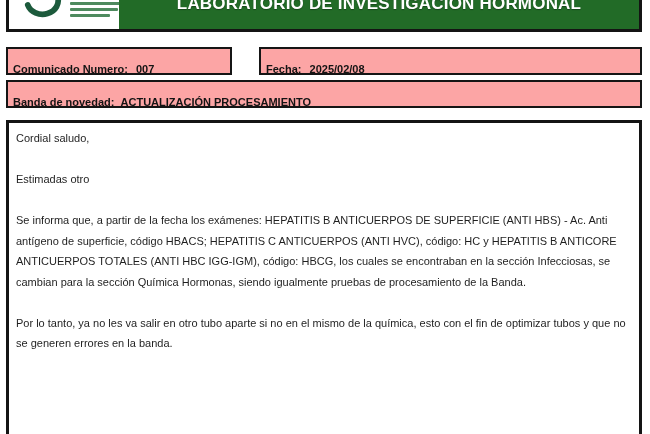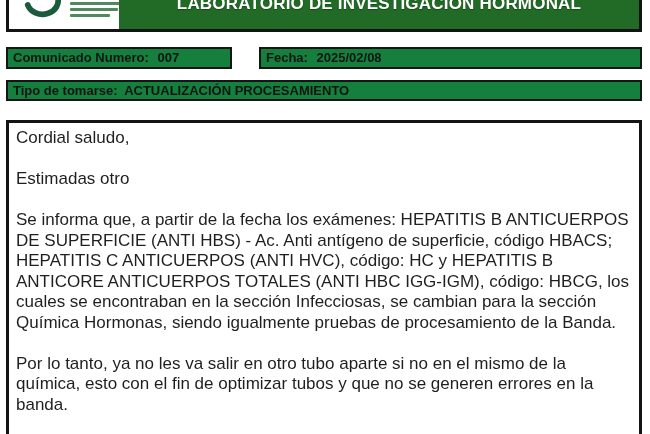--- a/index.html
+++ b/index.html
@@ -64,27 +64,27 @@
   
   .info-row {
     position: absolute;
     left: 6px;
     top: 47px;
     width: 636px;
     height: 22px;
     display: flex;
   }
   .cell {
-    background: #15803d;
+    background: #fca5a5;
     border: 2px solid #151515;
-    font-size: 13px;
+    font-size: 11px;
     font-weight: 700;
     color: #141414;
     line-height: 17px;
-    padding: 0 5px;
+    padding: 12px 5px;
     white-space: nowrap;
     overflow: hidden;
   }
   .cell .val { margin-left: 5px; }
   .cell-comunicado { width: 226px; flex: none; }
   .cell-fecha { flex: 1; margin-left: 27px; }
 
   .novelty-row {
     position: absolute;
     left: 6px;
@@ -99,21 +99,21 @@
     position: absolute;
     left: 6px;
     top: 120px;
     width: 636px;
     height: 340px;
     border: 3px solid #141414;
     background: #ffffff;
     padding: 5px 7px;
   }
   .body-box p {
-    font-size: 17px;
+    font-size: 11px;
     line-height: 20.5px;
     color: #1f1f1f;
     margin-bottom: 20.5px;
   }
 </style>
 </head>
 <body>
 
 <div class="screen">
 
@@ -139,21 +139,21 @@
       <span>Comunicado Numero:</span>
       <span class="val">007</span>
     </div>
     <div class="cell cell-fecha">
       <span>Fecha:</span>
       <span class="val">2025/02/08</span>
     </div>
   </div>
 
   <div class="cell novelty-row">
-    <span>Tipo de tomarse:</span>
+    <span>Banda de novedad:</span>
     <span class="val">ACTUALIZACIÓN PROCESAMIENTO</span>
   </div>
 
   <div class="body-box">
     <p>Cordial saludo,</p>
     <p>Estimadas otro</p>
     <p>Se informa que, a partir de la fecha los exámenes: HEPATITIS B ANTICUERPOS DE SUPERFICIE (ANTI HBS) - Ac. Anti antígeno de superficie, código HBACS; HEPATITIS C ANTICUERPOS (ANTI HVC), código: HC y HEPATITIS B ANTICORE ANTICUERPOS TOTALES (ANTI HBC IGG-IGM), código: HBCG, los cuales se encontraban en la sección Infecciosas, se cambian para la sección Química Hormonas, siendo igualmente pruebas de procesamiento de la Banda.</p>
     <p>Por lo tanto, ya no les va salir en otro tubo aparte si no en el mismo de la química, esto con el fin de optimizar tubos y que no se generen errores en la banda.</p>
   </div>
 

